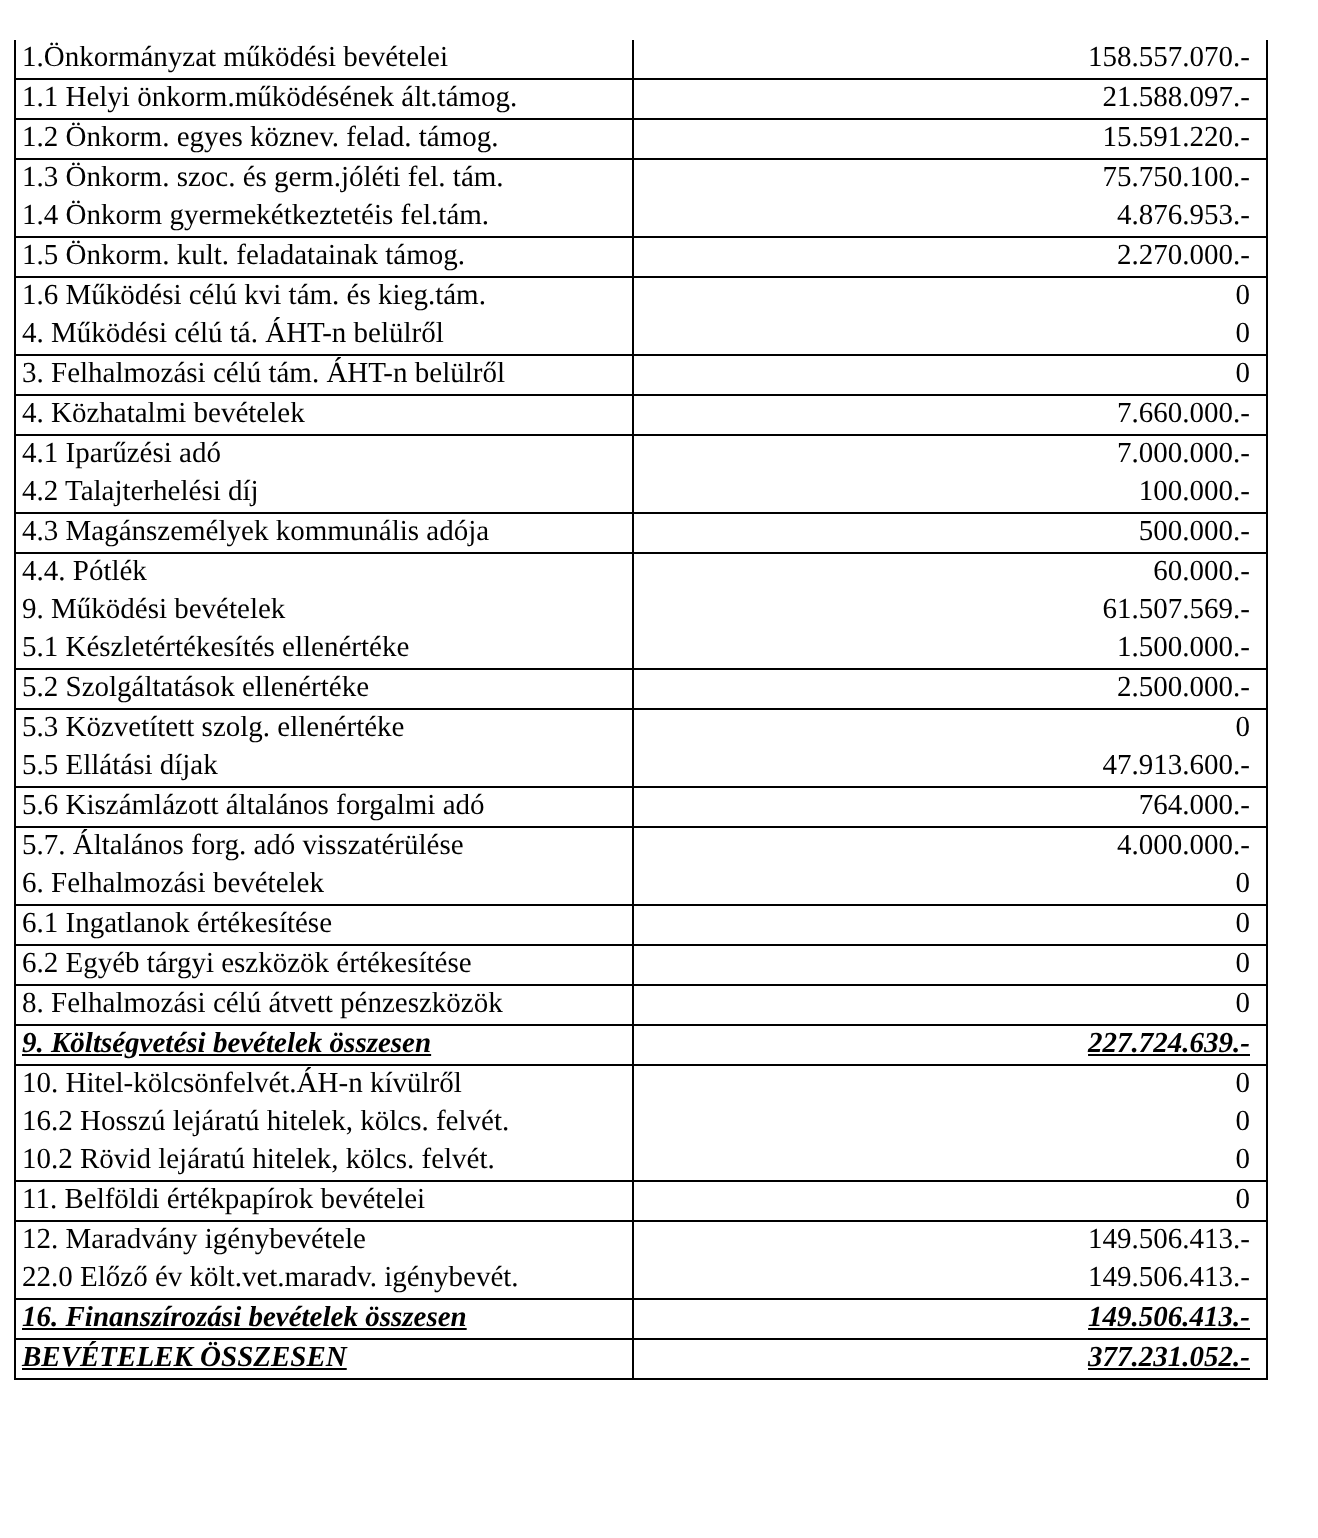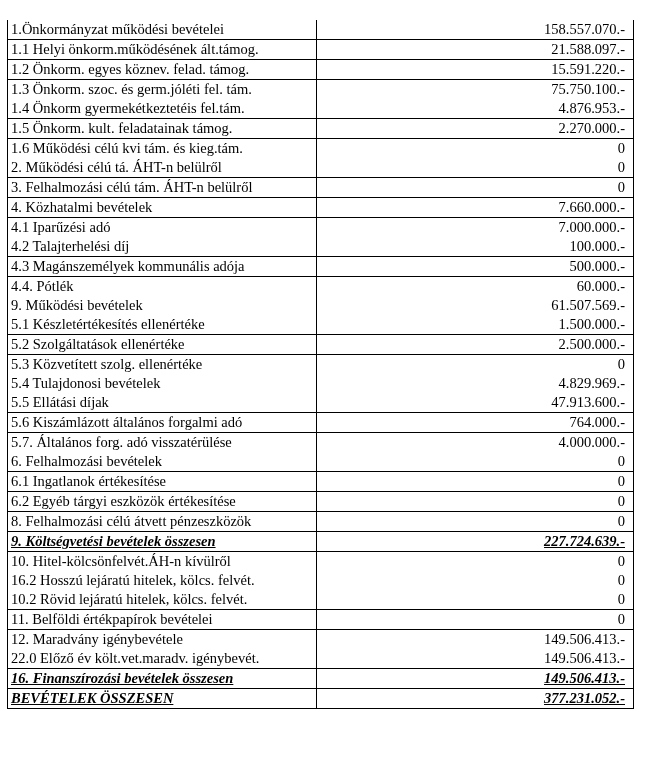--- a/index.html
+++ b/index.html
@@ -67,21 +67,21 @@
         </tr>
       <tr class="bb">
           <td class="lbl">1.5 Önkorm. kult. feladatainak támog.</td>
           <td class="val">2.270.000.-</td>
         </tr>
       <tr>
           <td class="lbl">1.6 Működési célú kvi tám. és kieg.tám.</td>
           <td class="val">0</td>
         </tr>
       <tr class="bold bb">
-          <td class="lbl">2. Működési célú tá. ÁHT-n belülről</td>
+          <td class="lbl">4. Működési célú tá. ÁHT-n belülről</td>
           <td class="val">0</td>
         </tr>
       <tr class="bold bb">
           <td class="lbl">3. Felhalmozási célú tám. ÁHT-n belülről</td>
           <td class="val">0</td>
         </tr>
       <tr class="bold bb">
           <td class="lbl">4. Közhatalmi bevételek</td>
           <td class="val">7.660.000.-</td>
         </tr>
@@ -109,24 +109,20 @@
           <td class="lbl">5.1 Készletértékesítés ellenértéke</td>
           <td class="val">1.500.000.-</td>
         </tr>
       <tr class="bb">
           <td class="lbl">5.2 Szolgáltatások ellenértéke</td>
           <td class="val">2.500.000.-</td>
         </tr>
       <tr>
           <td class="lbl">5.3 Közvetített szolg. ellenértéke</td>
           <td class="val">0</td>
-        </tr>
-      <tr>
-          <td class="lbl">5.4 Tulajdonosi bevételek</td>
-          <td class="val">4.829.969.-</td>
         </tr>
       <tr class="bb">
           <td class="lbl">5.5 Ellátási díjak</td>
           <td class="val">47.913.600.-</td>
         </tr>
       <tr class="bb">
           <td class="lbl">5.6 Kiszámlázott általános forgalmi adó</td>
           <td class="val">764.000.-</td>
         </tr>
       <tr>

